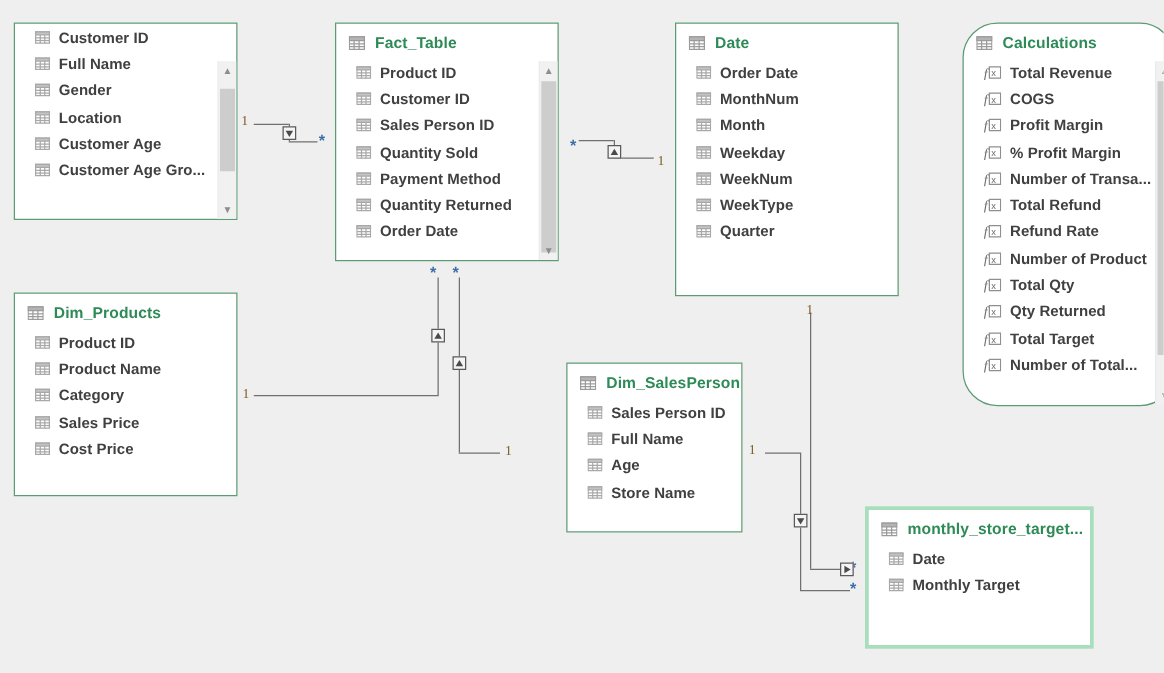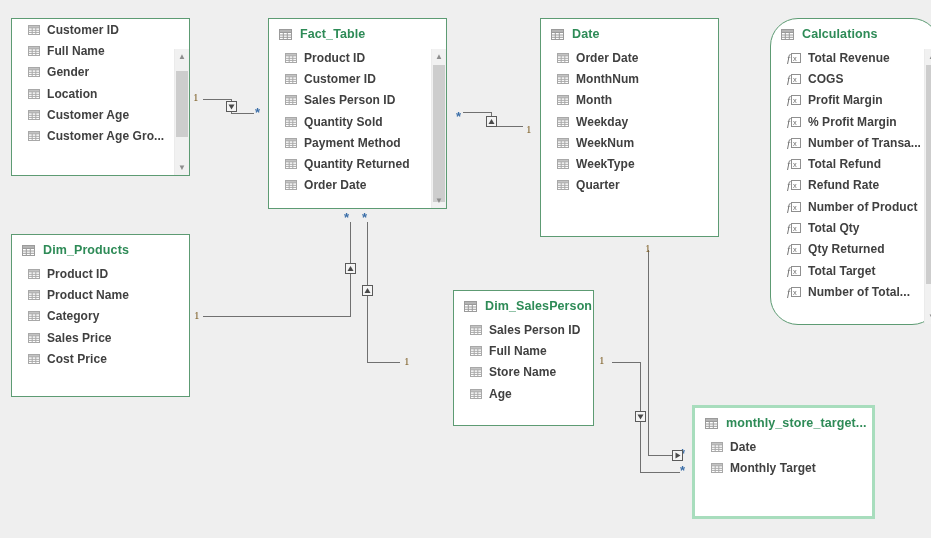--- a/index.html
+++ b/index.html
@@ -632,32 +632,32 @@
         </div>
         <div class="field">
           <span class="ico"><svg width="12" height="12" viewBox="0 0 12 12">
               <rect x="0.5" y="1.5" width="11" height="9" fill="#ffffff" stroke="#a8a8a8"></rect>
               <rect x="0.5" y="1.5" width="11" height="2.4" fill="#c3c3c3" stroke="#a8a8a8"></rect>
               <line x1="4.2" y1="3.9" x2="4.2" y2="10.5" stroke="#a8a8a8"></line>
               <line x1="7.8" y1="3.9" x2="7.8" y2="10.5" stroke="#a8a8a8"></line>
               <line x1="0.5" y1="6.3" x2="11.5" y2="6.3" stroke="#a8a8a8"></line>
               <line x1="0.5" y1="8.4" x2="11.5" y2="8.4" stroke="#a8a8a8"></line>
             </svg></span>
+          <span class="fname">Age</span>
+        </div>
+        <div class="field">
+          <span class="ico"><svg width="12" height="12" viewBox="0 0 12 12">
+              <rect x="0.5" y="1.5" width="11" height="9" fill="#ffffff" stroke="#a8a8a8"></rect>
+              <rect x="0.5" y="1.5" width="11" height="2.4" fill="#c3c3c3" stroke="#a8a8a8"></rect>
+              <line x1="4.2" y1="3.9" x2="4.2" y2="10.5" stroke="#a8a8a8"></line>
+              <line x1="7.8" y1="3.9" x2="7.8" y2="10.5" stroke="#a8a8a8"></line>
+              <line x1="0.5" y1="6.3" x2="11.5" y2="6.3" stroke="#a8a8a8"></line>
+              <line x1="0.5" y1="8.4" x2="11.5" y2="8.4" stroke="#a8a8a8"></line>
+            </svg></span>
           <span class="fname">Store Name</span>
-        </div>
-        <div class="field">
-          <span class="ico"><svg width="12" height="12" viewBox="0 0 12 12">
-              <rect x="0.5" y="1.5" width="11" height="9" fill="#ffffff" stroke="#a8a8a8"></rect>
-              <rect x="0.5" y="1.5" width="11" height="2.4" fill="#c3c3c3" stroke="#a8a8a8"></rect>
-              <line x1="4.2" y1="3.9" x2="4.2" y2="10.5" stroke="#a8a8a8"></line>
-              <line x1="7.8" y1="3.9" x2="7.8" y2="10.5" stroke="#a8a8a8"></line>
-              <line x1="0.5" y1="6.3" x2="11.5" y2="6.3" stroke="#a8a8a8"></line>
-              <line x1="0.5" y1="8.4" x2="11.5" y2="8.4" stroke="#a8a8a8"></line>
-            </svg></span>
-          <span class="fname">Age</span>
         </div>
       </div>
     </div>
     <div class="tbl highlight" style="left: 692px; top: 405px; width: 183px; height: 114px;">
       <div class="tbl-title">
         <span class="ico ico-title"><svg width="13" height="13" viewBox="0 0 13 13">
             <rect x="0.5" y="1.5" width="12" height="10" fill="#ffffff" stroke="#9b9b9b"></rect>
             <rect x="0.5" y="1.5" width="12" height="3" fill="#b4b4b4" stroke="#9b9b9b"></rect>
             <line x1="4.3" y1="4.5" x2="4.3" y2="11.5" stroke="#9b9b9b"></line>
             <line x1="8.3" y1="4.5" x2="8.3" y2="11.5" stroke="#9b9b9b"></line>

